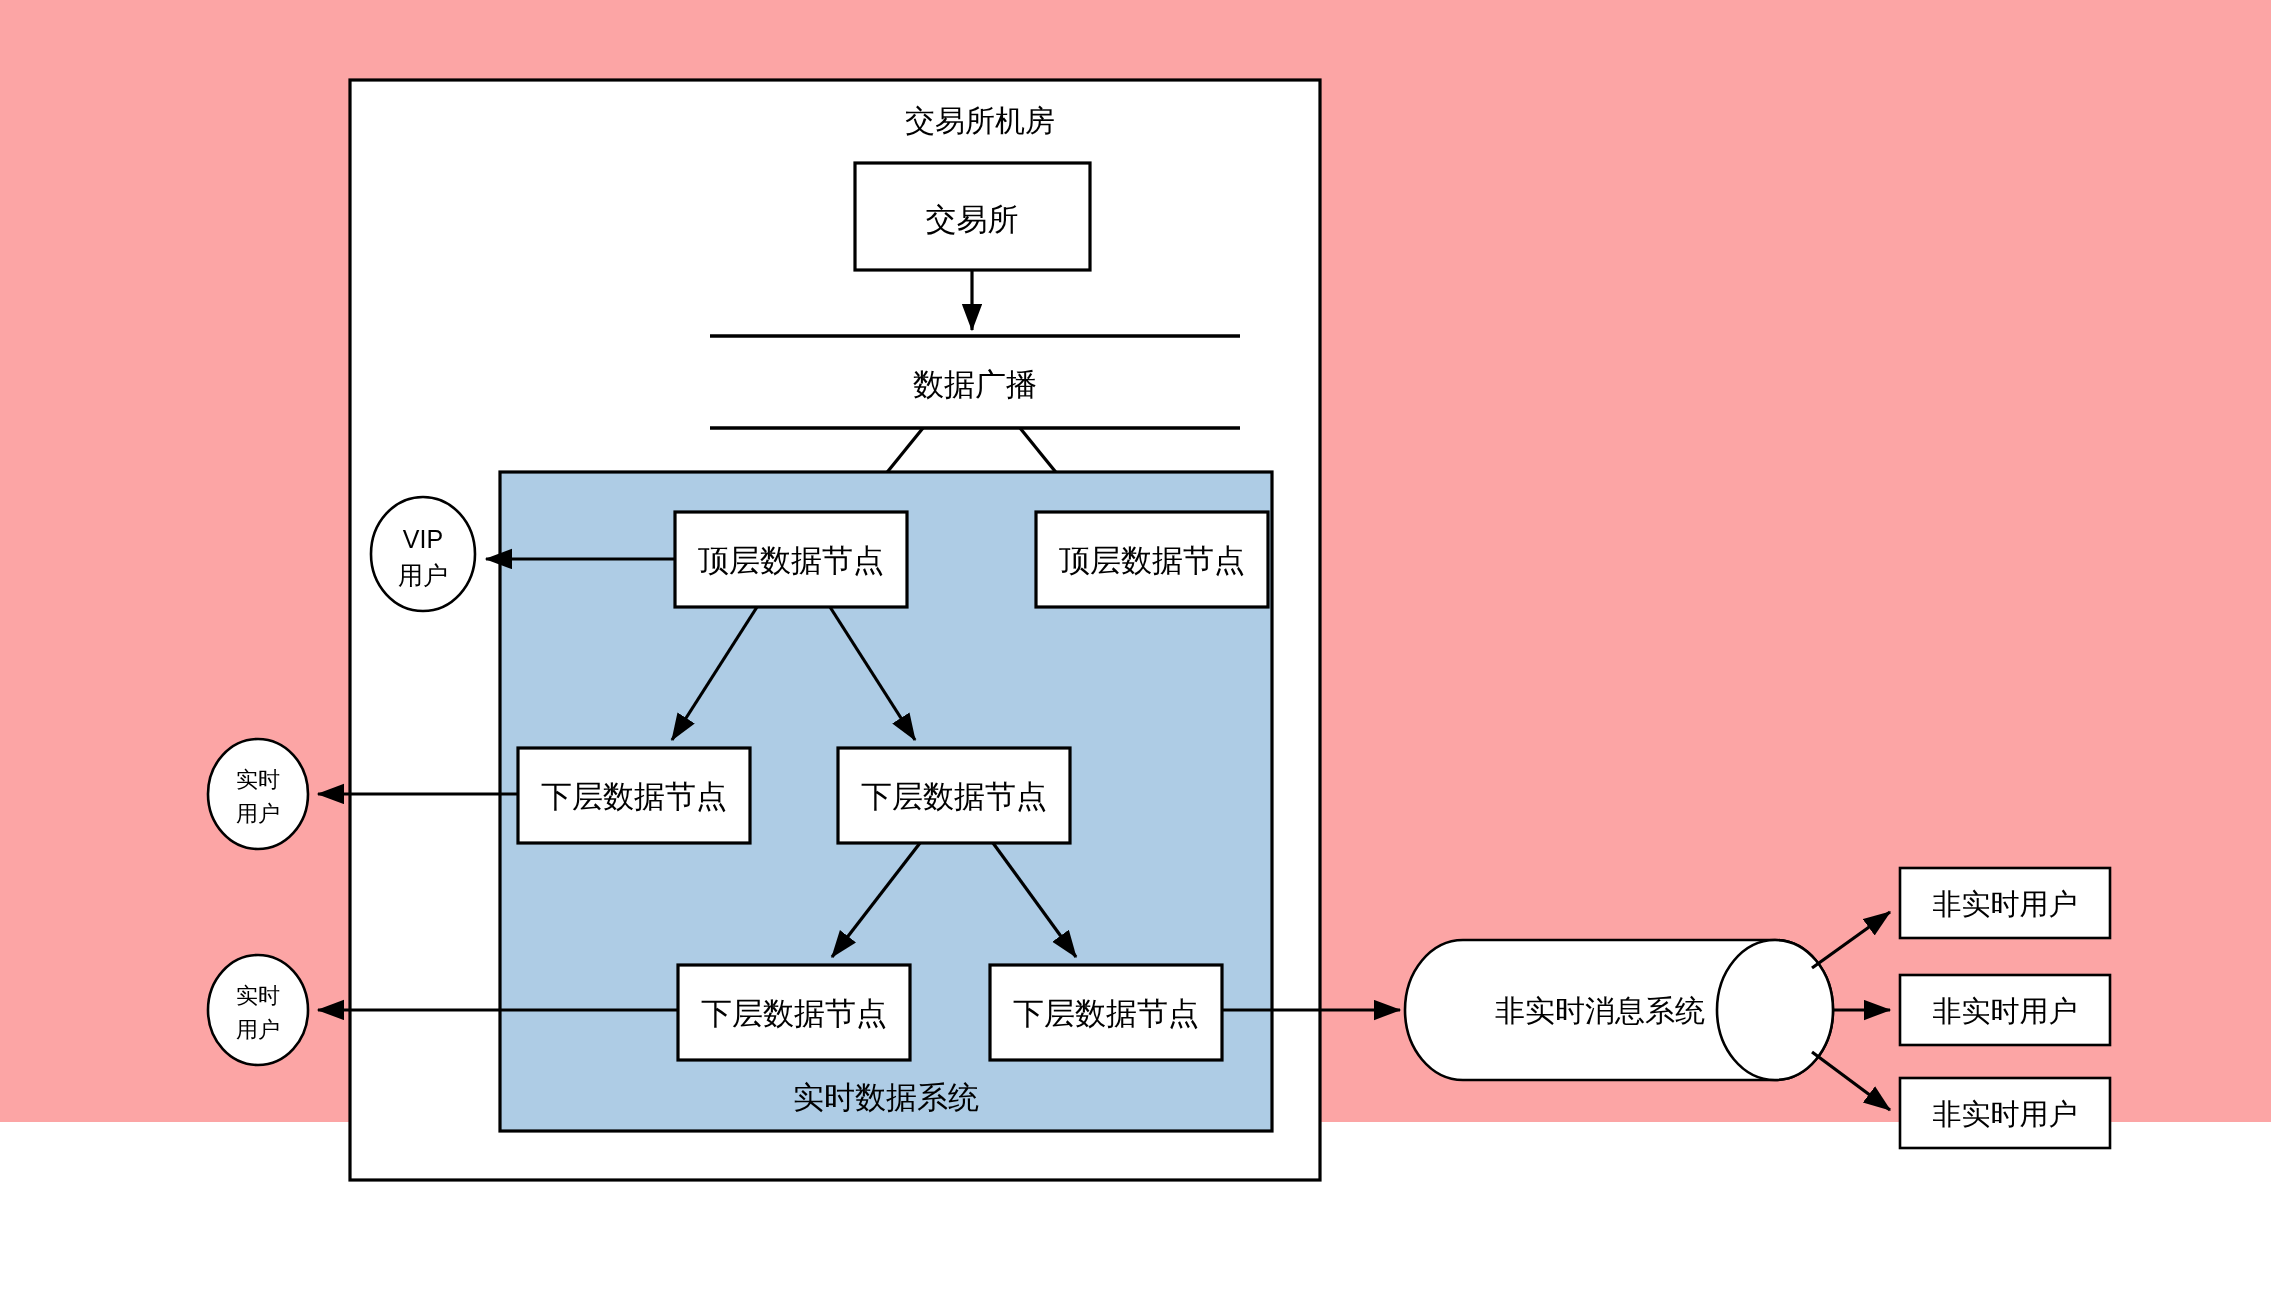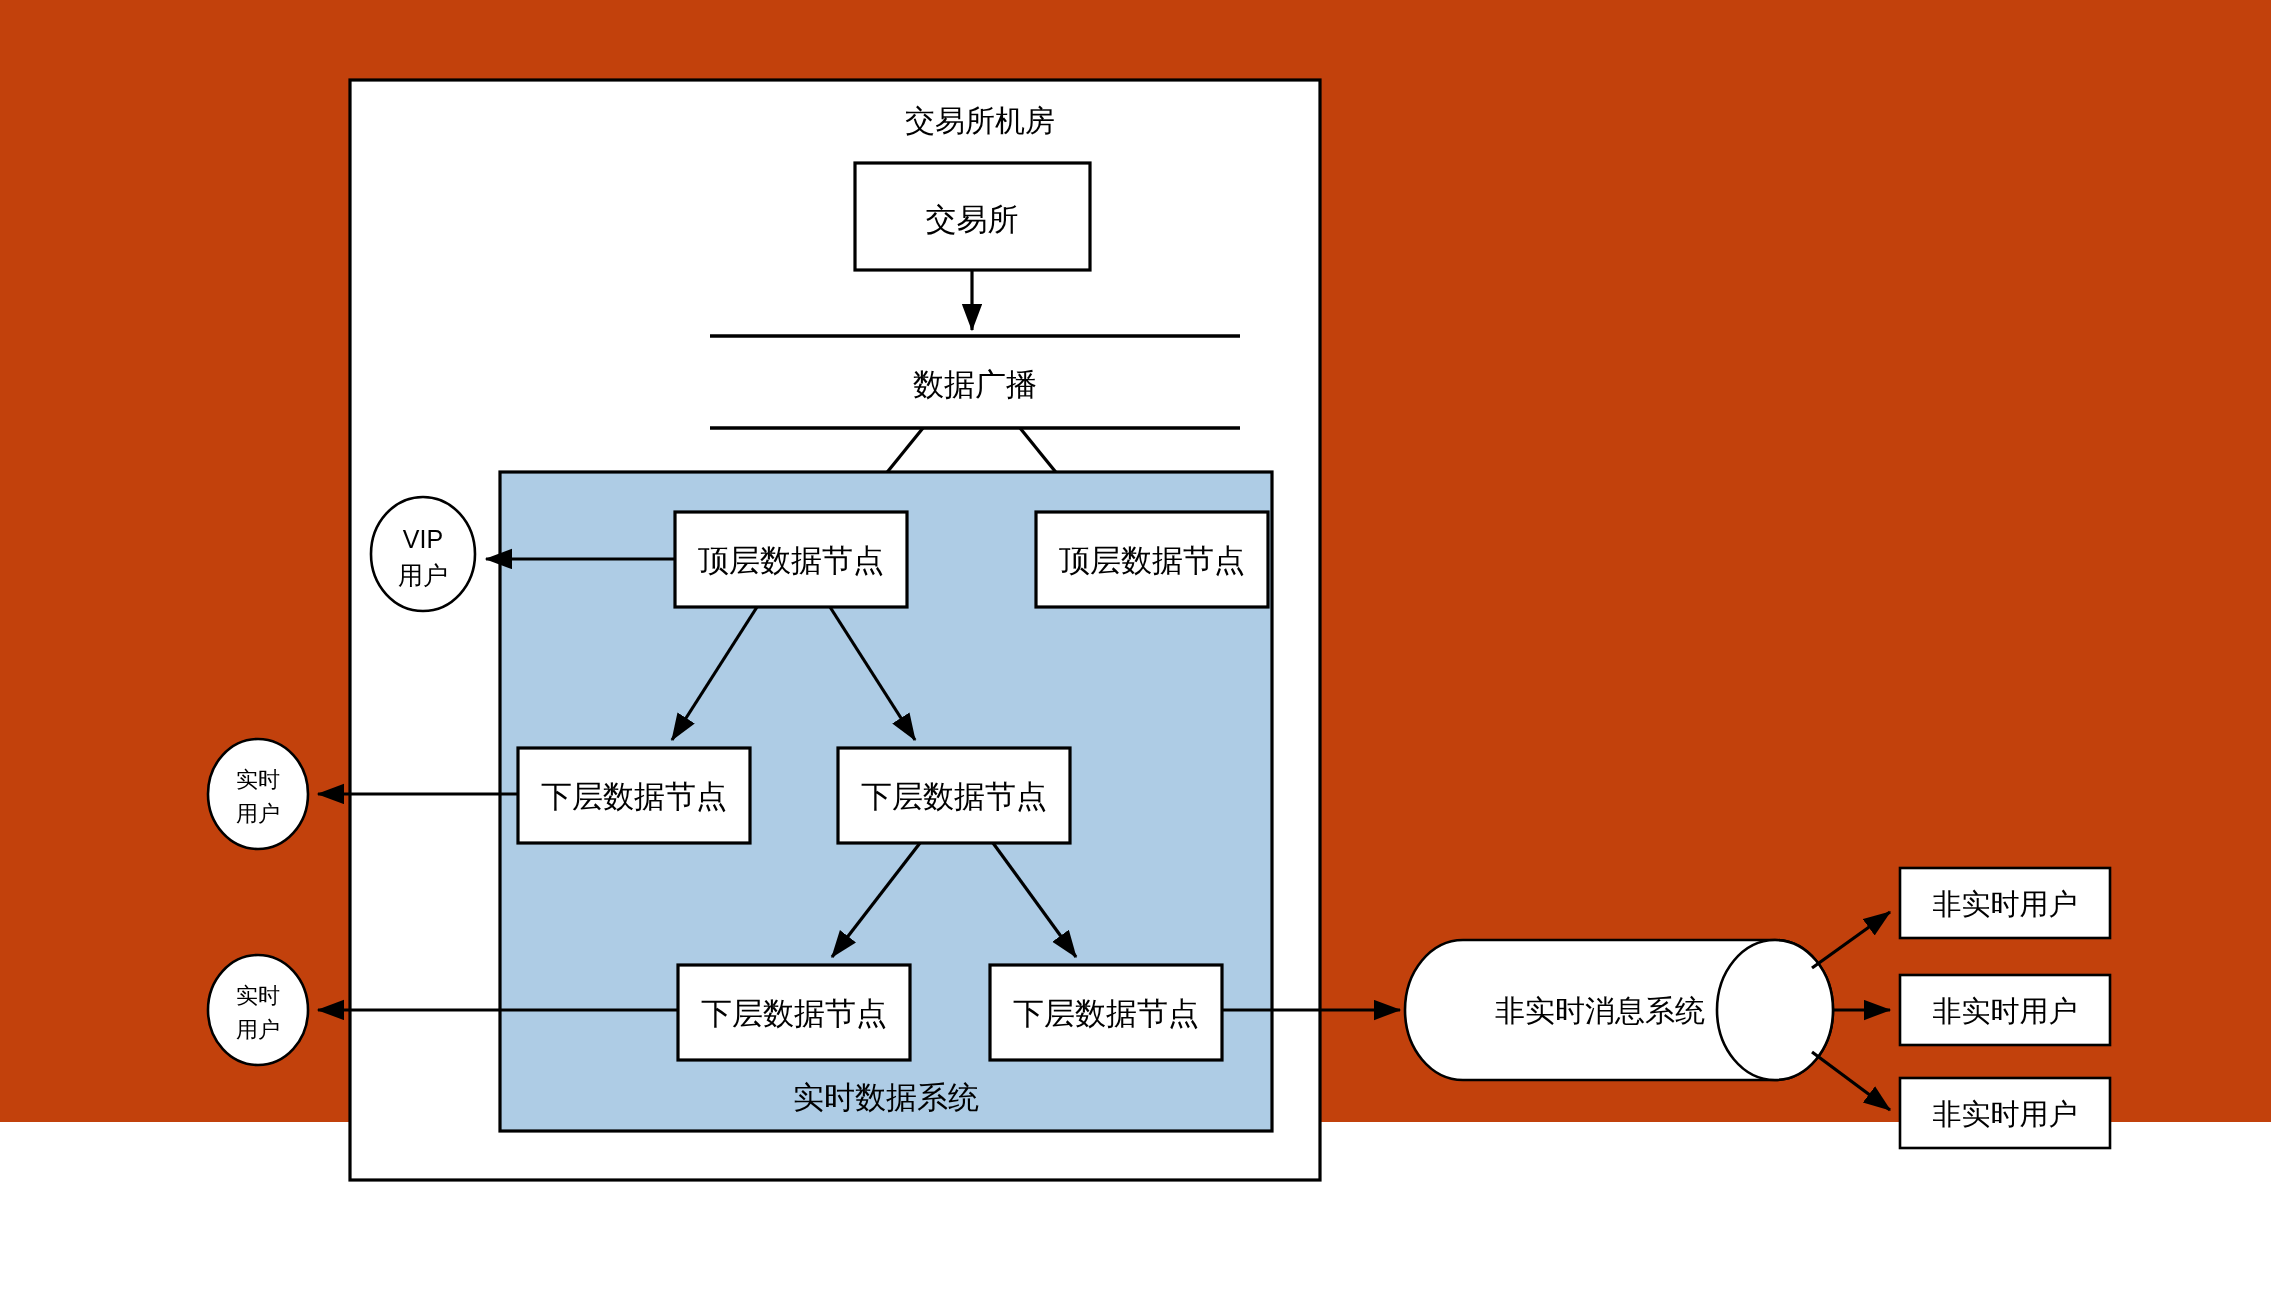--- a/index.html
+++ b/index.html
@@ -10,21 +10,21 @@
   body {
     width: 2271px;
     height: 1302px;
     font-family: "Liberation Sans", "DejaVu Sans", sans-serif;
     overflow: hidden;
   }
   #diagram-root {
     position: relative;
     width: 2271px;
     height: 1122px;
-    background: #c2410c;
+    background: #fca5a5;
   }
   svg#diagram-svg {
     position: absolute;
     top: 0;
     left: 0;
     width: 2271px;
     height: 1302px;
     display: block;
   }
   .shape-fill-white { fill: #ffffff; }

